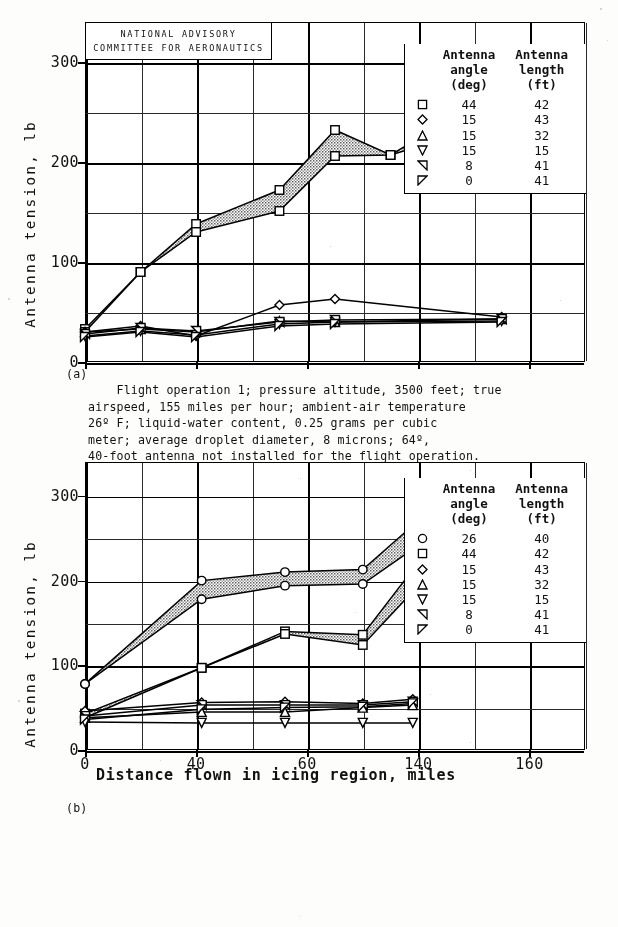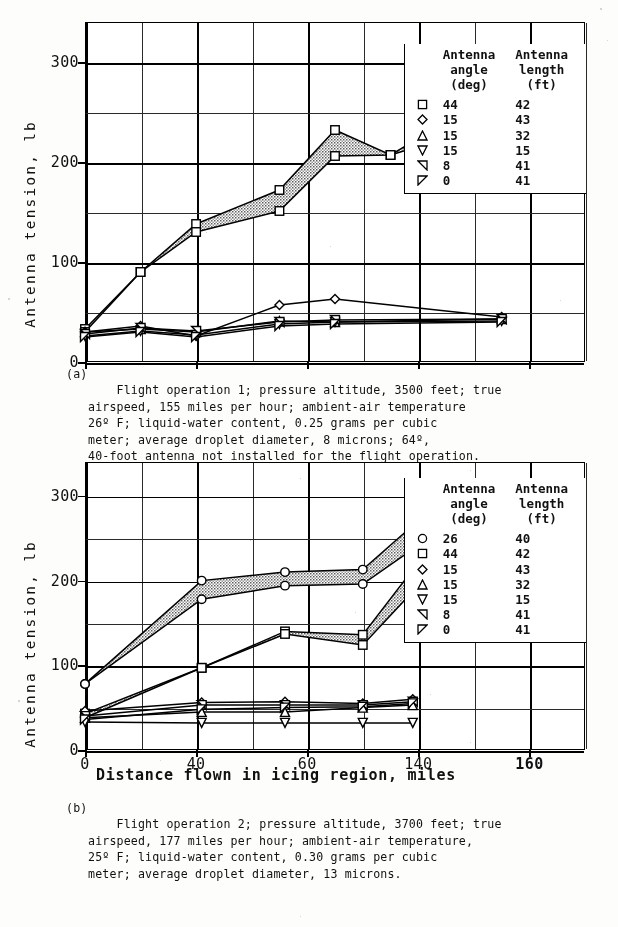--- a/index.html
+++ b/index.html
@@ -65,21 +65,21 @@
     border-left:1.5px solid #000;border-bottom:1.5px solid #000;
     padding:4px 8px 5px 8px;
   }
   #legend-a{right:-1px;top:22px;}
   #legend-b{right:-1px;top:16px;}
   .legend table{border-collapse:collapse;font-size:12.5px;}
   .legend th{
     font-weight:bold;text-align:center;padding:0 10px;
     line-height:1.18;white-space:pre-line;vertical-align:bottom;
   }
-  .legend td{padding:0px 10px;font-weight:bold;line-height:1.21;}
+  .legend td{text-align:center;padding:0px 10px;font-weight:normal;line-height:1.21;}
   .legend td.sym{width:20px;padding:0;}
   .legend tr.spacer td{height:5px;padding:0;}
 
   
   .sym{position:relative;}
   .sym svg{display:block;margin:0 auto;}
 
   
   .datalayer{position:absolute;inset:0;z-index:4;overflow:visible;}
 
@@ -181,20 +181,24 @@
         <polygon points="254.5,293.5 254.5,302.5 245.5,293.5" fill="#fff" stroke="#000" stroke-width="1.4"></polygon>
         <polygon points="421.1666666666667,292.5 421.1666666666667,301.5 412.1666666666667,292.5" fill="#fff" stroke="#000" stroke-width="1.4"></polygon>
         <polygon points="-4.5,310.5 -4.5,319.5 4.5,310.5" fill="#fff" stroke="#000" stroke-width="1.4"></polygon>
         <polygon points="51.05555555555555,305.5 51.05555555555555,314.5 60.05555555555555,305.5" fill="#fff" stroke="#000" stroke-width="1.4"></polygon>
         <polygon points="106.6111111111111,310.5 106.6111111111111,319.5 115.6111111111111,310.5" fill="#fff" stroke="#000" stroke-width="1.4"></polygon>
         <polygon points="189.94444444444446,299.5 189.94444444444446,308.5 198.94444444444446,299.5" fill="#fff" stroke="#000" stroke-width="1.4"></polygon>
         <polygon points="245.5,297.5 245.5,306.5 254.5,297.5" fill="#fff" stroke="#000" stroke-width="1.4"></polygon>
         <polygon points="412.1666666666667,295.5 412.1666666666667,304.5 421.1666666666667,295.5" fill="#fff" stroke="#000" stroke-width="1.4"></polygon>
       </svg>
 
+    <div class="naca">
+      <div>NATIONAL ADVISORY</div>
+      <div>COMMITTEE FOR AERONAUTICS</div>
+    </div>
 
     <div class="legend" id="legend-a">
       <table>
         <thead>
           <tr>
             <th></th>
             <th>Antenna
 angle
 (deg)</th>
             <th>Antenna
@@ -468,31 +472,28 @@
       <div class="ylab" style="top: 33.8824px;">300</div>
       <div class="xtick" style="left: 0px;"></div>
       <div class="xlab" style="left: 0px;">0</div>
       <div class="xtick" style="left: 111.111px;"></div>
       <div class="xlab" style="left: 111.111px;">40</div>
       <div class="xtick" style="left: 222.222px;"></div>
       <div class="xlab" style="left: 222.222px;">60</div>
       <div class="xtick" style="left: 333.333px;"></div>
       <div class="xlab" style="left: 333.333px;">140</div>
       <div class="xtick" style="left: 444.444px;"></div>
-      <div class="xlab" style="left: 444.444px; font-weight: bold;">160</div>
+      <div class="xlab" style="left: 444.444px;">160</div>
     </div>
 
   <div class="ytitle" id="ytitle-b">Antenna tension, lb</div>
   <div class="xtitle">Distance flown in icing region, miles</div>
 
   <div class="caption" id="caption-b">
-    <span class="tag">(b)</span><span>Flight operation 2; pressure altitude, 3700 feet; true
-airspeed, 177 miles per hour; ambient-air temperature,
-25º F; liquid-water content, 0.30 grams per cubic
-meter; average droplet diameter, 13 microns.</span>
+    <span class="tag">(b)</span>
   </div>
 
 <div class="speck" style="left: 600px; top: 8px; width: 2px; height: 2px; opacity: 0.55;"></div>
     <div class="speck" style="left: 558px; top: 86px; width: 1px; height: 1px; opacity: 0.55;"></div>
     <div class="speck" style="left: 206px; top: 232px; width: 1px; height: 1px; opacity: 0.55;"></div>
     <div class="speck" style="left: 330px; top: 246px; width: 1px; height: 1px; opacity: 0.55;"></div>
     <div class="speck" style="left: 8px; top: 298px; width: 2px; height: 2px; opacity: 0.55;"></div>
     <div class="speck" style="left: 470px; top: 470px; width: 1px; height: 1px; opacity: 0.55;"></div>
     <div class="speck" style="left: 300px; top: 478px; width: 1px; height: 1px; opacity: 0.55;"></div>
     <div class="speck" style="left: 18px; top: 700px; width: 2px; height: 2px; opacity: 0.55;"></div>

